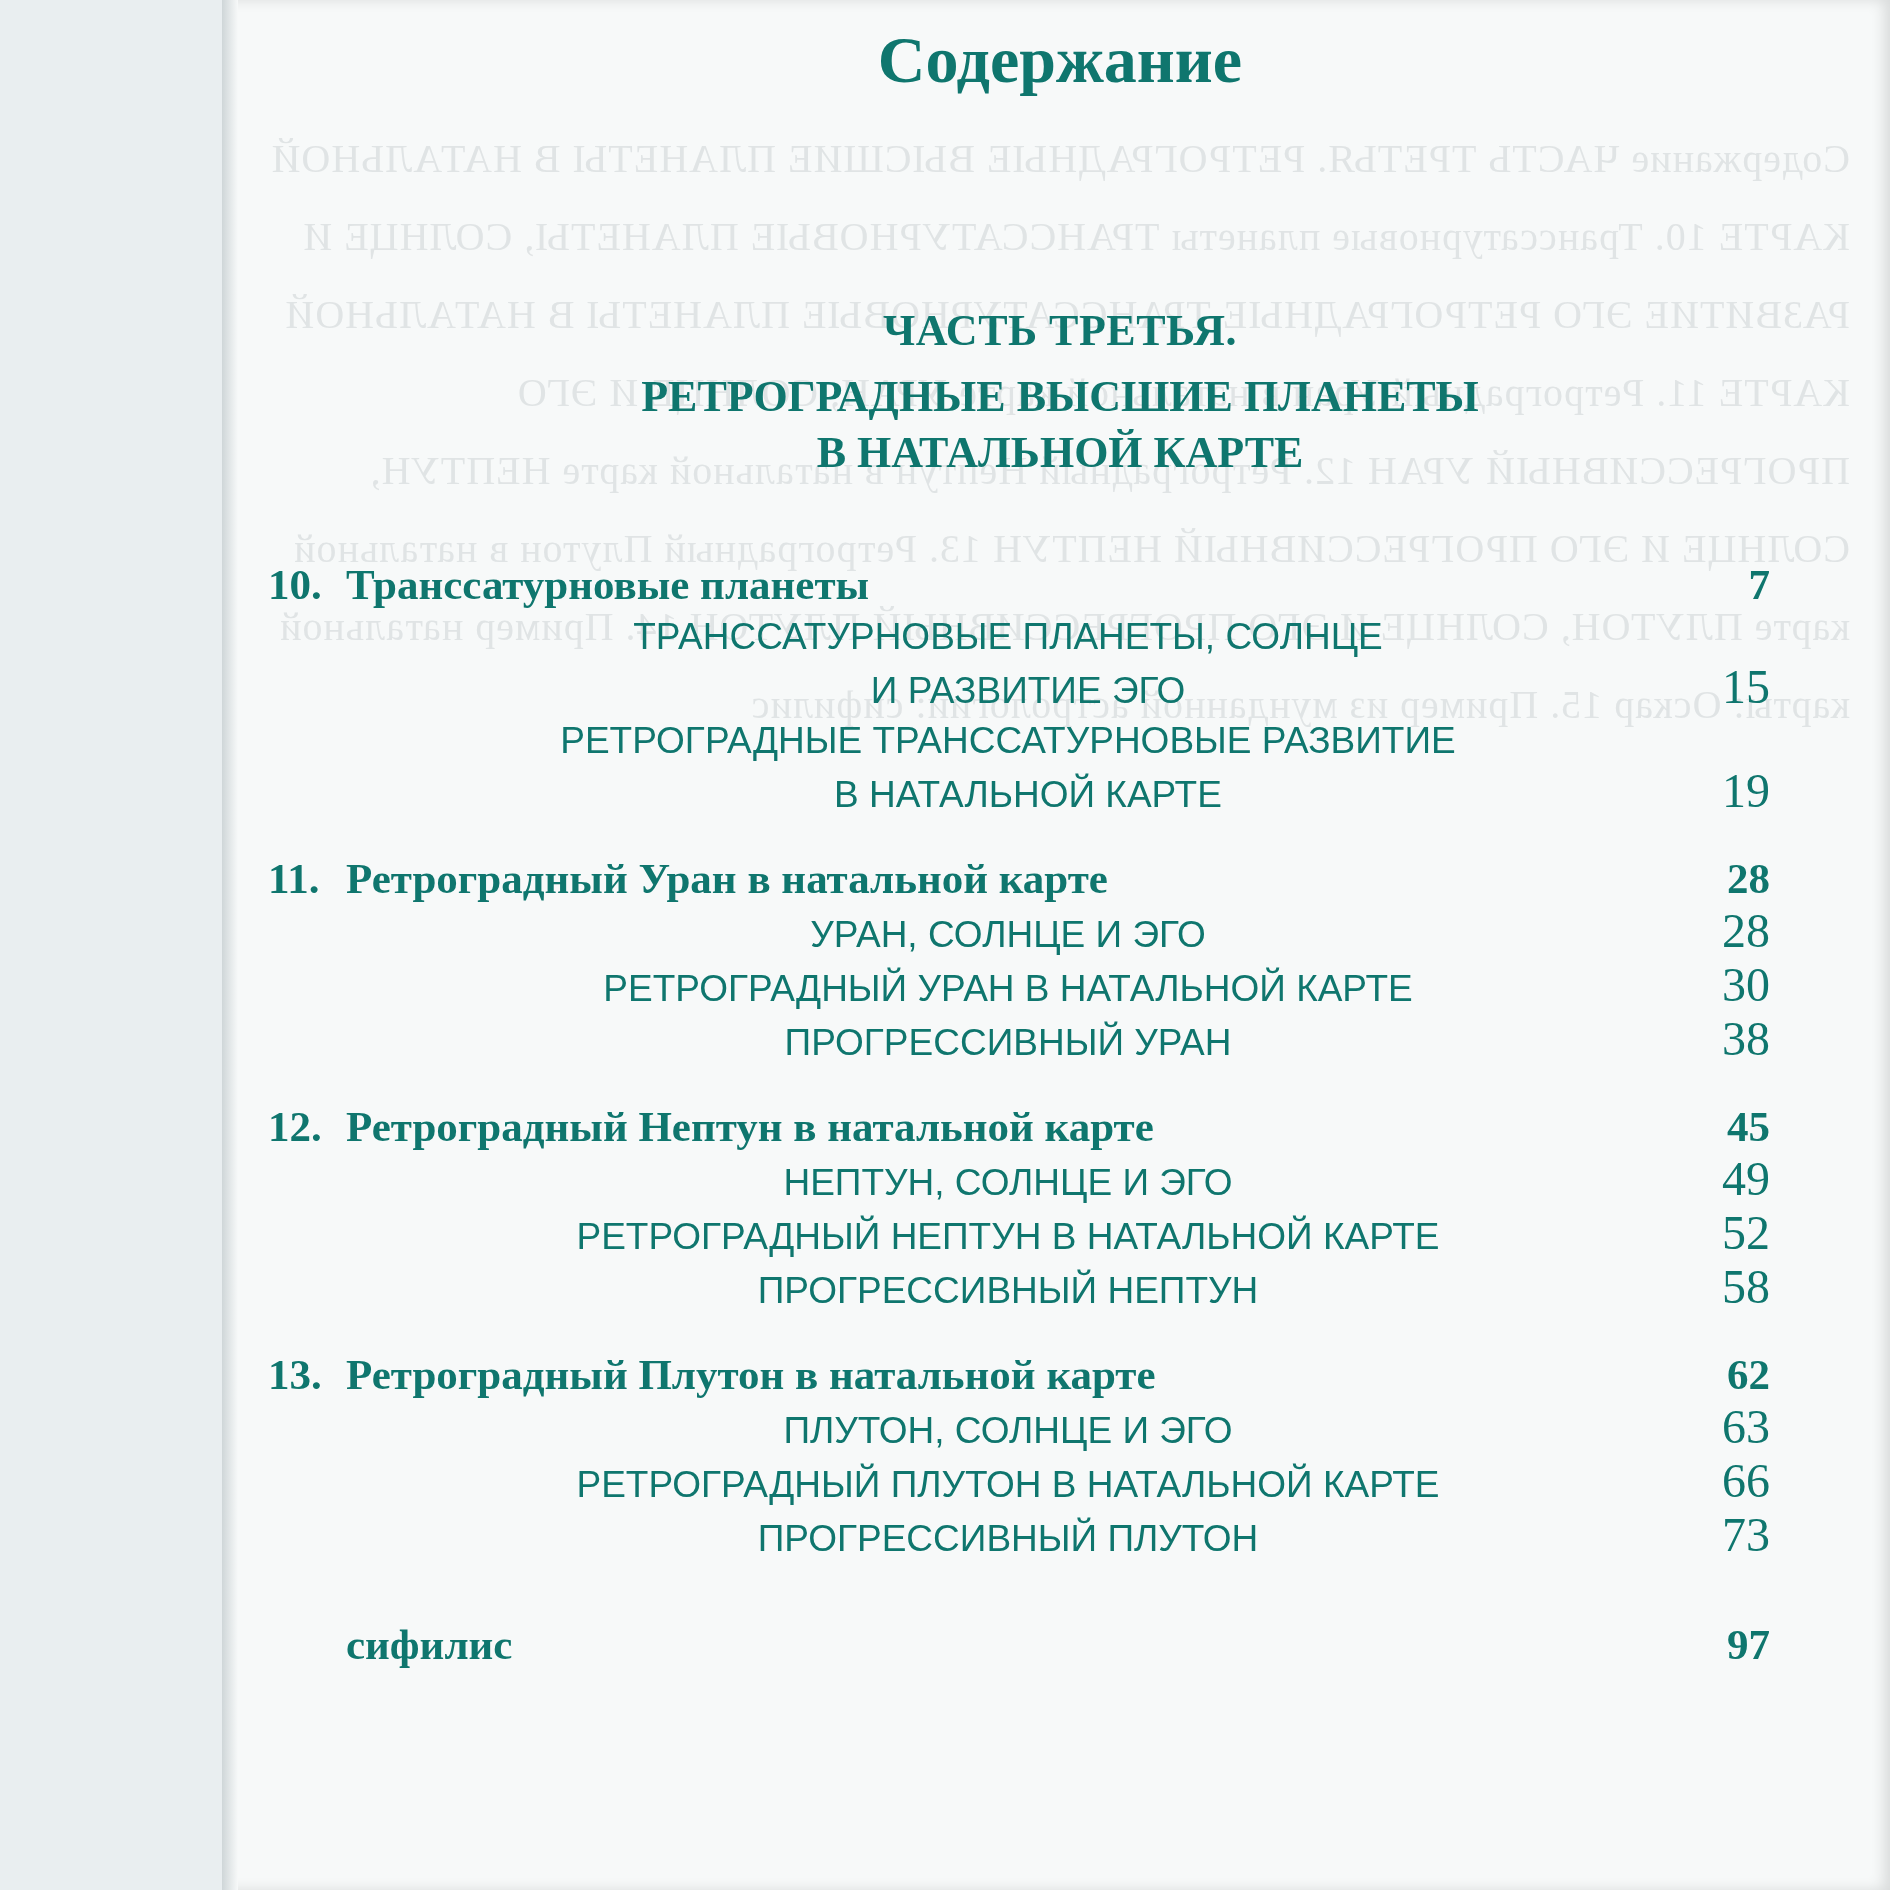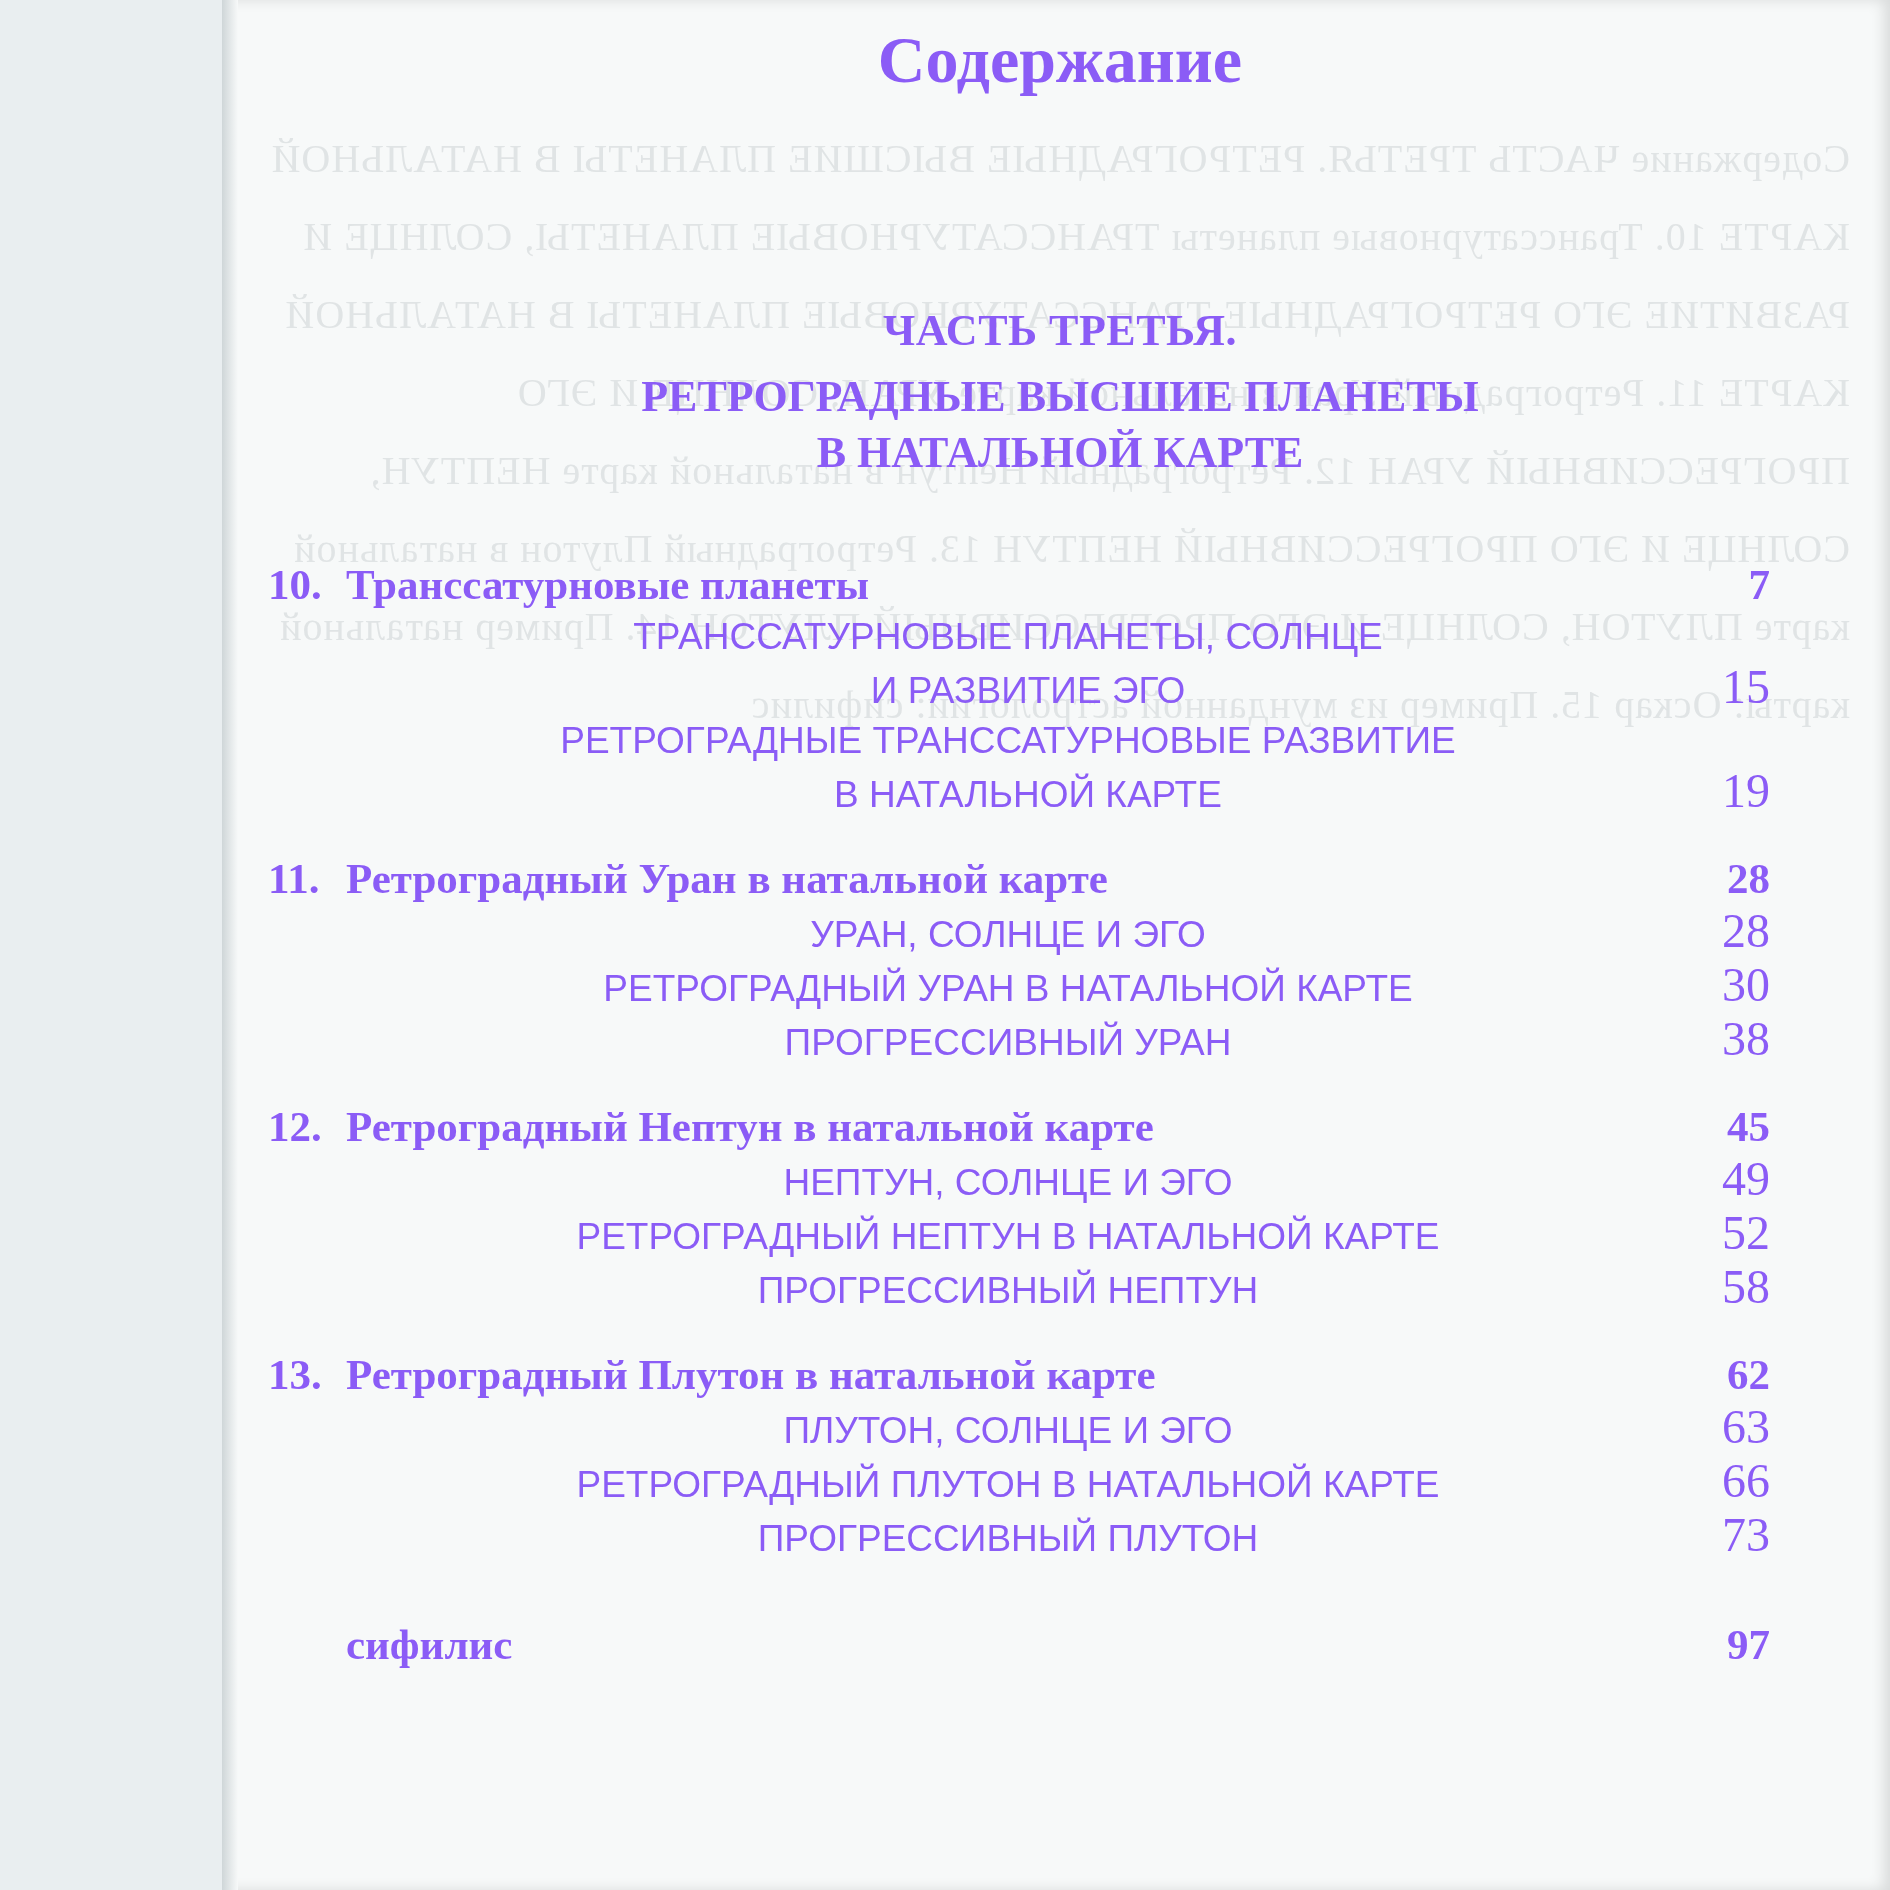--- a/index.html
+++ b/index.html
@@ -64,21 +64,21 @@
     overflow: hidden;
     user-select: none;
   }
 
   .content {
     position: absolute;
     left: 260px;
     top: 0;
     width: 1600px;
     height: 1484px;
-    color: #8b5cf6;
+    color: #0f766e;
   }
 
   .doc-title {
     text-align: center;
     font-size: 66px;
     font-weight: bold;
     letter-spacing: 0px;
     padding-top: 22px;
     font-family: "Liberation Serif", serif;
   }

